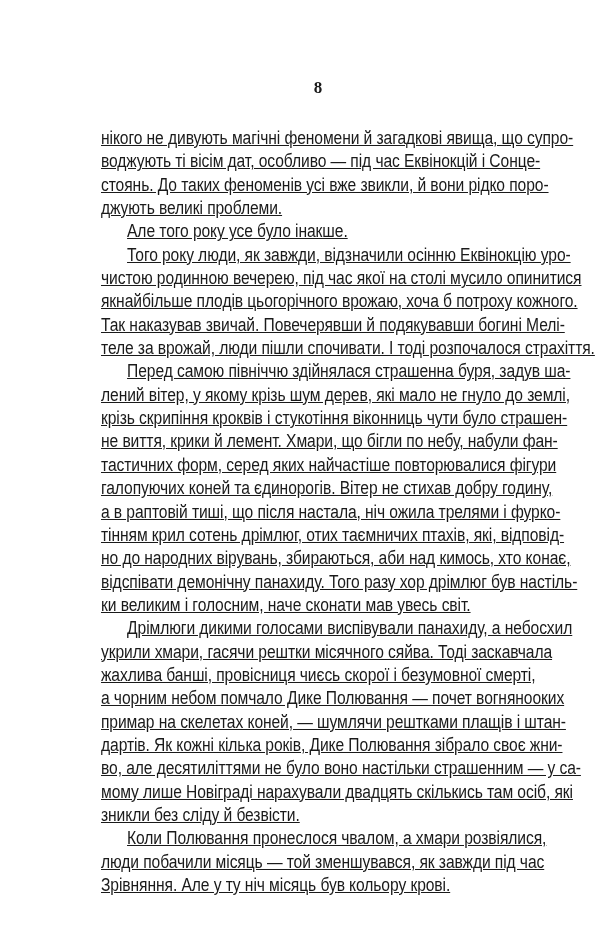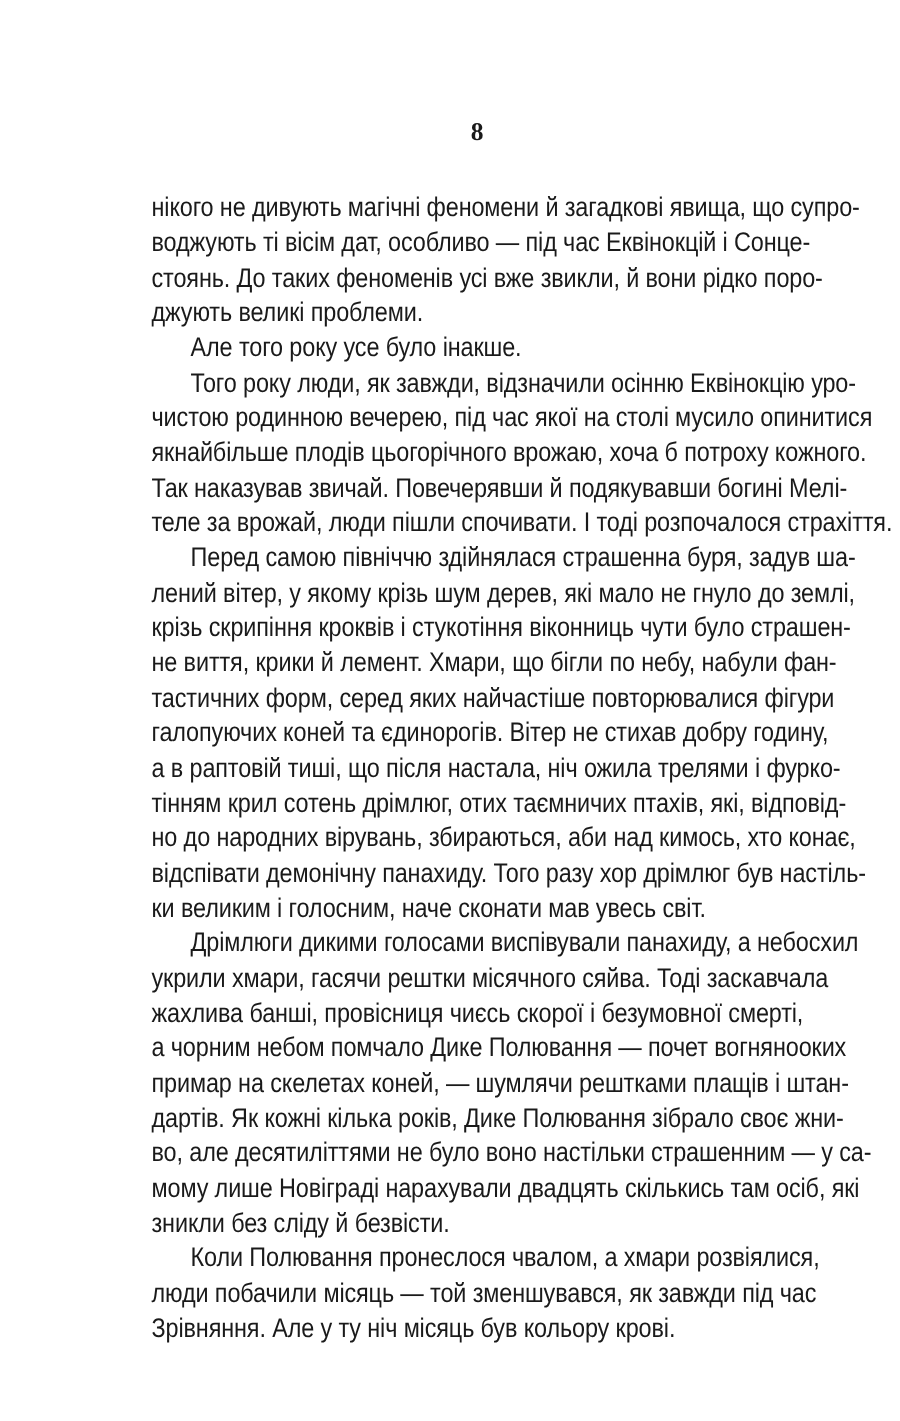--- a/index.html
+++ b/index.html
@@ -23,20 +23,21 @@
       font-family: "Liberation Serif", "DejaVu Serif", serif;
       font-weight: bold;
       font-size: 17px;
       line-height: 20px;
     }
     .text-block {
       position: absolute;
       top: 127px;
       left: 101px;
       width: 434px;
+      text-decoration: underline;
     }
     .text-inner {
       width: 500px;
       transform: scaleX(0.868);
       transform-origin: left top;
       font-family: "Liberation Sans", "DejaVu Sans", sans-serif;
       font-size: 18px;
       line-height: 23.35px;
       text-align: justify;
       letter-spacing: -0.1px;

